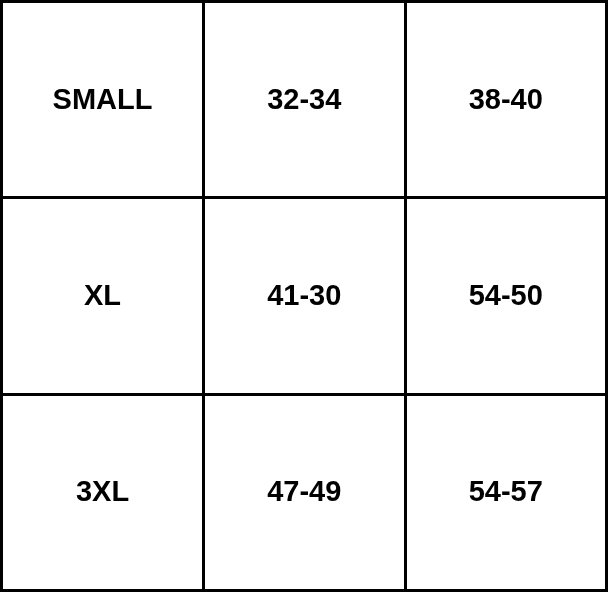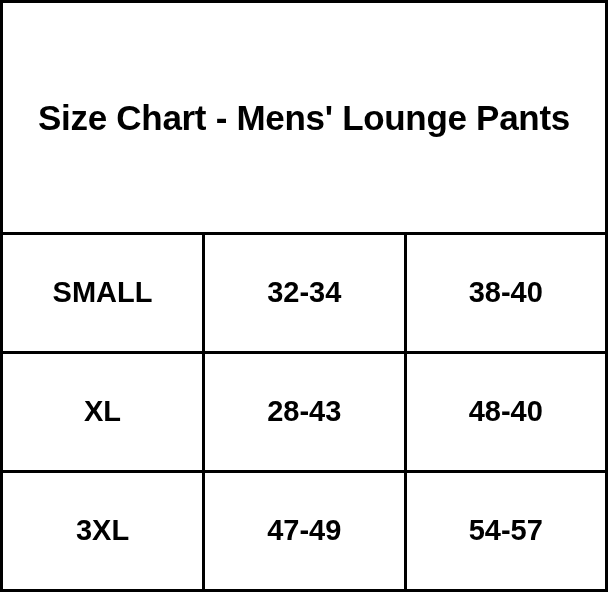--- a/index.html
+++ b/index.html
@@ -64,31 +64,28 @@
 
 <div class="chart-wrap">
   <table class="size-chart">
     <colgroup>
       <col class="col-size">
       <col class="col-waist">
       <col class="col-hips">
     </colgroup>
     <tbody>
       <tr>
-        <td class="title-cell" colspan="3">Size Chart - Mens' Lounge Pants</td>
-      </tr>
-      <tr>
         <td class="body-cell">SMALL</td>
         <td class="body-cell">32-34</td>
         <td class="body-cell">38-40</td>
       </tr>
       <tr>
         <td class="body-cell">XL</td>
-        <td class="body-cell">28-43</td>
-        <td class="body-cell">48-40</td>
+        <td class="body-cell">41-30</td>
+        <td class="body-cell">54-50</td>
       </tr>
       <tr>
         <td class="body-cell">3XL</td>
         <td class="body-cell">47-49</td>
         <td class="body-cell">54-57</td>
       </tr>
     </tbody>
   </table>
 </div>
 

